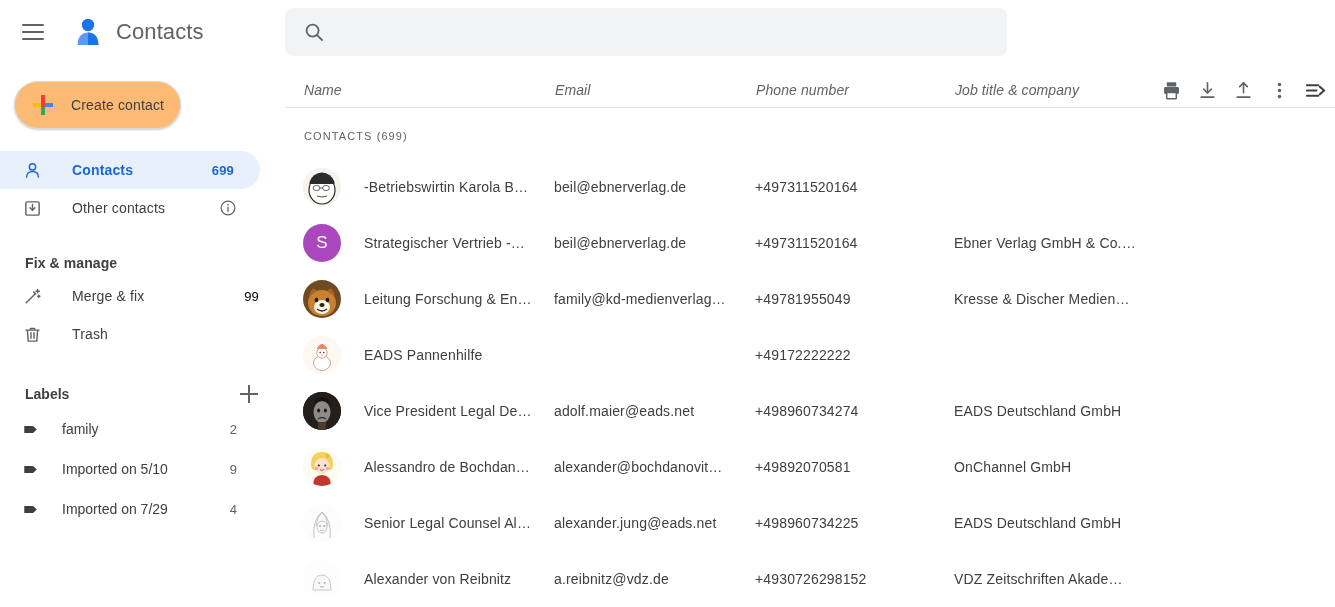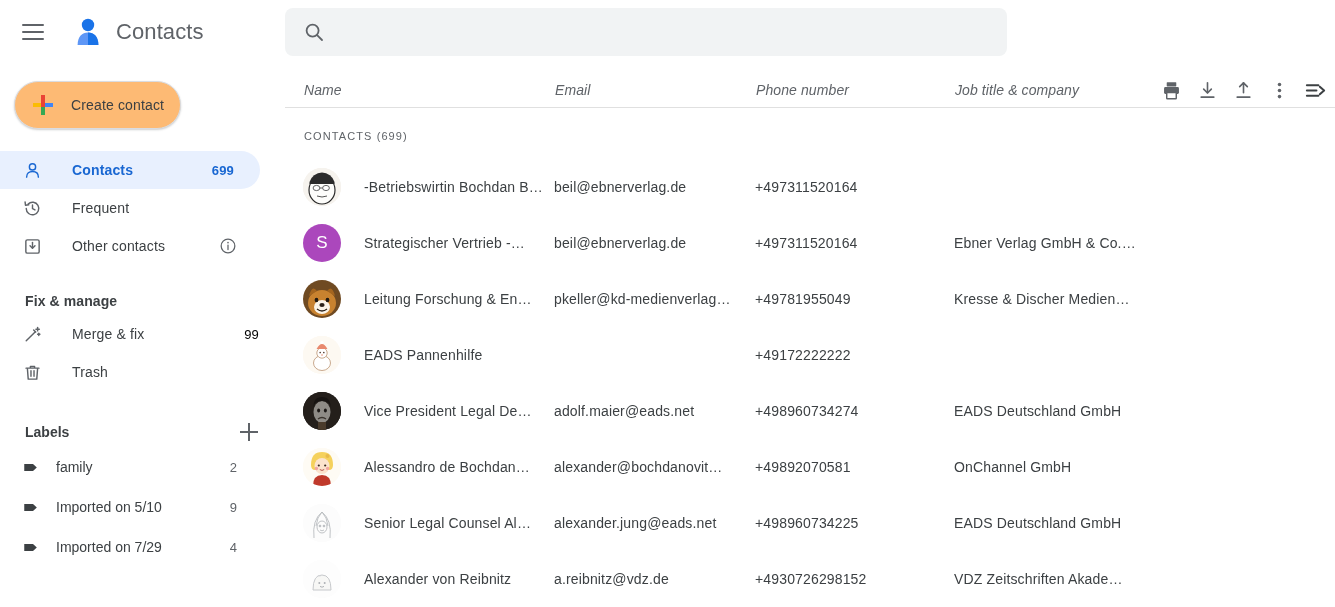--- a/index.html
+++ b/index.html
@@ -62,21 +62,21 @@
     margin: 30px 25px 4px 25px;
   }
   .labels-header .t { font-size:14px; color:#3c4043; font-weight:600; }
   .plus-btn { width:22px; height:22px; position:relative; cursor:pointer; }
   .plus-btn:before, .plus-btn:after { content:""; position:absolute; background:#5f6368; }
   .plus-btn:before { left:2px; top:10px; width:18px; height:2px; }
   .plus-btn:after { top:2px; left:10px; height:18px; width:2px; }
 
   .label-item { display:flex; align-items:center; height:40px; padding-left:22px; cursor:pointer; font-size:14px; color:#3c4043; }
   .label-item .ico { width:20px; height:20px; flex:0 0 20px; display:flex; align-items:center; }
-  .label-item .txt { margin-left:14px; flex:1; }
+  .label-item .txt { margin-left:20px; flex:1; }
   .label-item .count { font-size:13px; color:#5f6368; margin-right:48px; }
 
   
   .main { flex:1; height:607px; position:relative; }
 
   .searchbar {
     position:absolute; left:0px; top:8px;
     width:722px; height:48px;
     background:#f1f3f4;
     border-radius:8px;
@@ -171,30 +171,20 @@
         <div class="ico">
           <svg width="19" height="19" viewBox="0 0 20 20" fill="none" stroke="#1967d2" stroke-width="1.5">
             <circle cx="10" cy="6.2" r="3.3"></circle>
             <path d="M3.8 17 C3.8 12.8 6.6 11 10 11 C13.4 11 16.2 12.8 16.2 17" stroke-linecap="round"></path>
           </svg>
         </div>
         <div class="txt">Contacts</div>
         <div class="count">699</div>
       </div>
 
-      <div class="nav-item">
-        <div class="ico">
-          <svg width="19" height="19" viewBox="0 0 20 20" fill="none" stroke="#5f6368" stroke-width="1.5">
-            <path d="M3.4 10 A6.6 6.6 0 1 0 5.4 5.3" stroke-linecap="round"></path>
-            <polyline points="2.2,3.1 2.6,6.6 6.1,6.1" stroke-linecap="round" stroke-linejoin="round"></polyline>
-            <polyline points="10,6.4 10,10 12.6,11.5" stroke-linecap="round"></polyline>
-          </svg>
-        </div>
-        <div class="txt">Frequent</div>
-      </div>
 
       <div class="nav-item">
         <div class="ico">
           <svg width="19" height="19" viewBox="0 0 20 20" fill="none" stroke="#5f6368" stroke-width="1.5">
             <rect x="3" y="3" width="14" height="14" rx="1.6"></rect>
             <polyline points="7.4,9.2 10,11.8 12.6,9.2" stroke-linecap="round" stroke-linejoin="round"></polyline>
             <line x1="10" y1="5.8" x2="10" y2="11.6" stroke-linecap="round"></line>
           </svg>
         </div>
         <div class="txt">Other contacts</div>
@@ -342,21 +332,21 @@
           <svg width="38" height="38" viewBox="0 0 38 38">
             <rect width="38" height="38" fill="#f6f3ee"></rect>
             <ellipse cx="19" cy="22" rx="13" ry="14" fill="#fdfdfb" stroke="#2b2b2b" stroke-width="1.2"></ellipse>
             <path d="M6.5 14 A13 13 0 0 1 31.5 14 L31.5 16 L6.5 16 Z" fill="#2b2b2b"></path>
             <ellipse cx="13.5" cy="20" rx="3.4" ry="2.6" fill="#fff" stroke="#555" stroke-width="0.9"></ellipse>
             <ellipse cx="23" cy="20" rx="3.4" ry="2.6" fill="#fff" stroke="#555" stroke-width="0.9"></ellipse>
             <line x1="16.9" y1="20" x2="19.6" y2="20" stroke="#555" stroke-width="0.9"></line>
             <path d="M14 28 Q19 30 24 28" stroke="#555" stroke-width="1" fill="none"></path>
           </svg>
         </div>
-        <div class="cell c-name">-Betriebswirtin Bochdan B…</div>
+        <div class="cell c-name">-Betriebswirtin Karola B…</div>
         <div class="cell c-email">beil@ebnerverlag.de</div>
         <div class="cell c-phone">+497311520164</div>
         <div class="cell c-job"></div>
       </div>
 
       <div class="row">
         <div class="avatar" style="background:#ab47bc;">
           <span>S</span>
         </div>
         <div class="cell c-name">Strategischer Vertrieb -…</div>
@@ -373,21 +363,21 @@
             <path d="M6 16 Q9 4 14 11 Z" fill="#a4651f"></path>
             <path d="M32 16 Q29 4 24 11 Z" fill="#a4651f"></path>
             <ellipse cx="19" cy="27" rx="8" ry="7" fill="#fbf4e8"></ellipse>
             <ellipse cx="13.5" cy="20" rx="1.9" ry="2.2" fill="#221a12"></ellipse>
             <ellipse cx="24.5" cy="20" rx="1.9" ry="2.2" fill="#221a12"></ellipse>
             <ellipse cx="19" cy="25" rx="2.6" ry="2" fill="#2a2018"></ellipse>
             <path d="M14 29 Q19 33 24 29" stroke="#2a2018" stroke-width="1.3" fill="none"></path>
           </svg>
         </div>
         <div class="cell c-name">Leitung Forschung &amp; En…</div>
-        <div class="cell c-email">pkeller@kd-medienverlag…</div>
+        <div class="cell c-email">family@kd-medienverlag…</div>
         <div class="cell c-phone">+49781955049</div>
         <div class="cell c-job">Kresse &amp; Discher Medien…</div>
       </div>
 
       <div class="row">
         <div class="avatar" style="background:#fdf8f0;">
           <svg width="38" height="38" viewBox="0 0 38 38">
             <rect width="38" height="38" fill="#fdf9f2"></rect>
             <ellipse cx="19" cy="27" rx="8.5" ry="7.5" fill="#fff" stroke="#c9a98e" stroke-width="1"></ellipse>
             <circle cx="19" cy="17" r="5.2" fill="#fff" stroke="#c9a98e" stroke-width="1"></circle>

